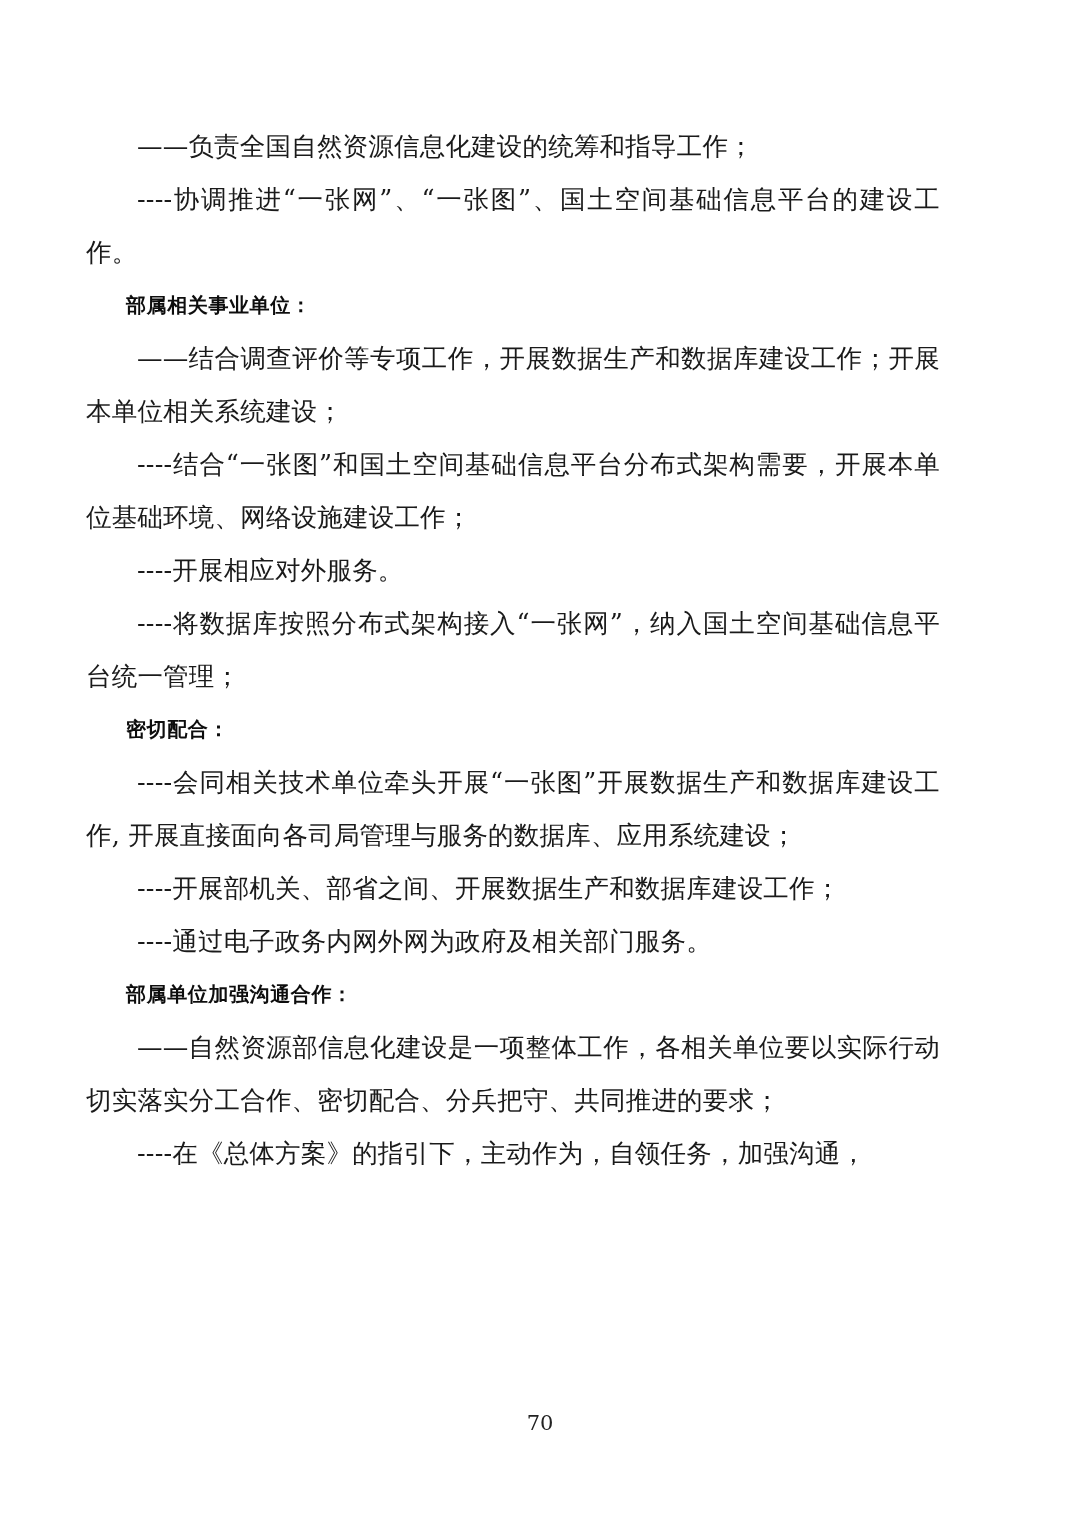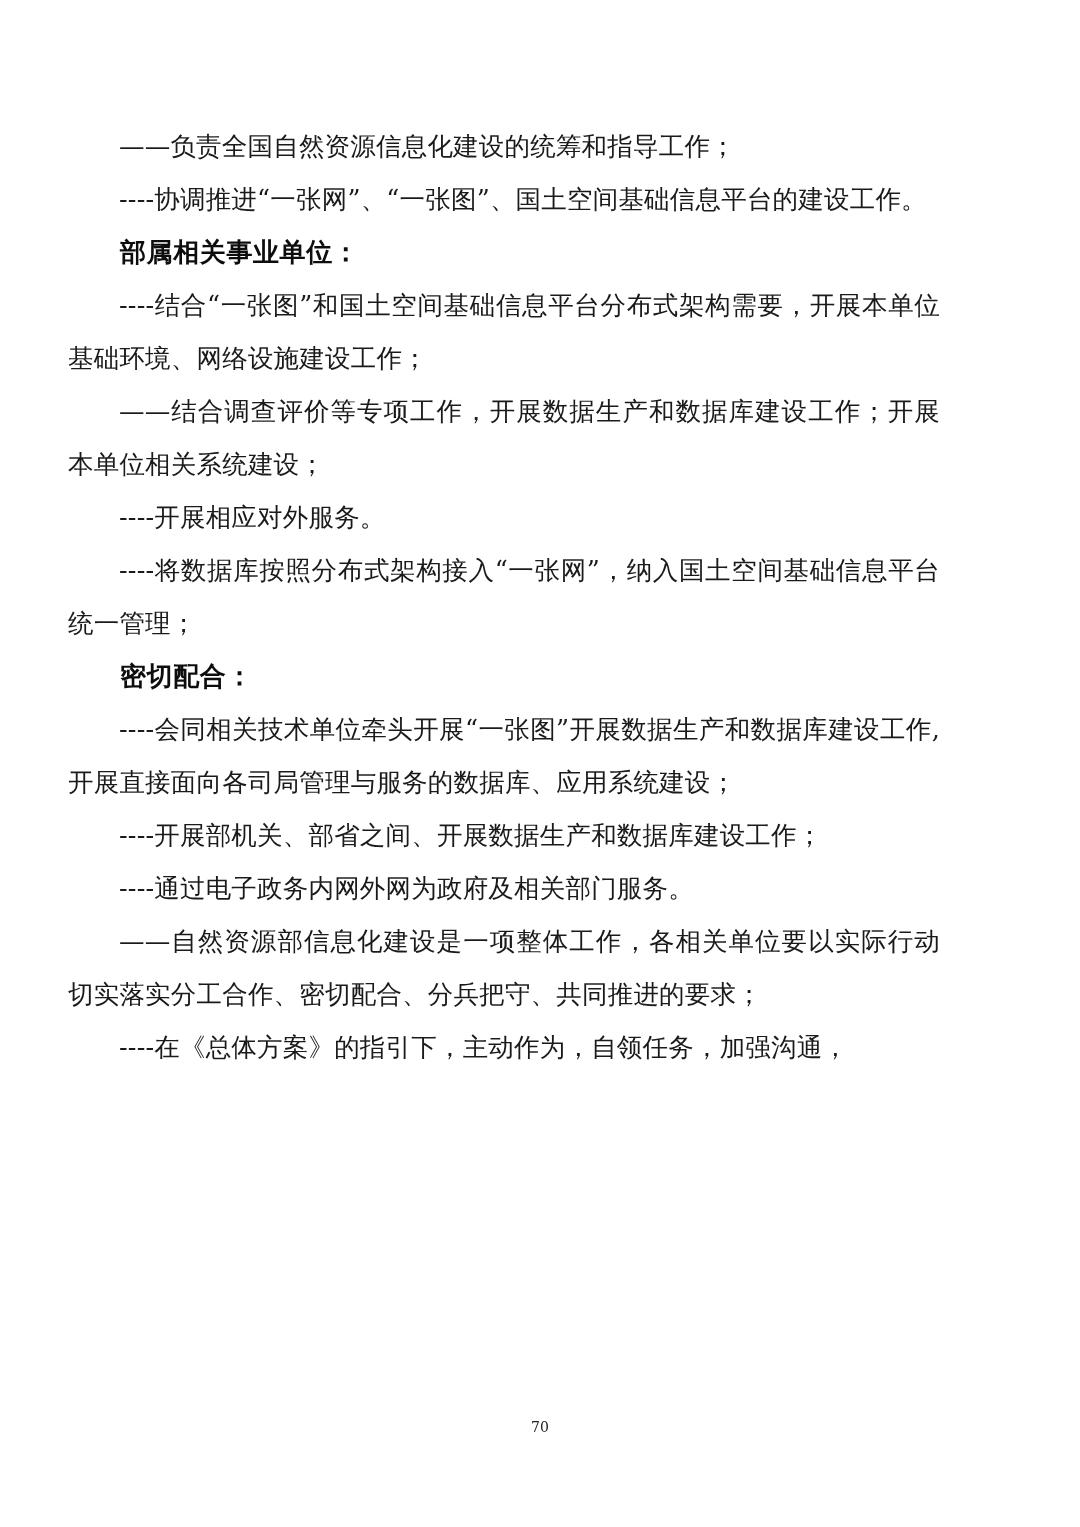--- a/index.html
+++ b/index.html
@@ -13,66 +13,67 @@
     font-family: "DejaVu Serif", "Liberation Serif", serif;
     color: #111111;
     position: relative;
     overflow: hidden;
   }
   .page {
     position: relative;
     width: 1080px;
     height: 1527px;
     box-sizing: border-box;
-    padding: 120px 140px 0 68px;
+    padding: 120px 140px 0 86px;
   }
   .body-text {
     font-size: 25.5px;
     line-height: 53px;
     text-align: justify;
     letter-spacing: 0.2px;
     color: #1a1a1a;
   }
   .para {
     margin: 0;
     text-indent: 2em;
   }
   .heading {
     margin: 0;
     text-indent: 2em;
     font-weight: bold;
-    font-size: 26px;
+    font-size: 20px;
     line-height: 53px;
     letter-spacing: 0.6px;
     color: #0d0d0d;
   }
   .page-number {
     position: absolute;
     left: 0;
     right: 0;
     bottom: 92px;
     text-align: center;
-    font-size: 14px;
+    font-size: 21px;
     color: #222222;
     font-family: "DejaVu Serif", "Liberation Serif", serif;
   }
 </style>
 </head>
 <body>
 
 <div class="page">
   <div class="body-text" id="content">
       <p class="para">——负责全国自然资源信息化建设的统筹和指导工作；</p>
       <p class="para">----协调推进“一张网”、“一张图”、国土空间基础信息平台的建设工作。</p>
       <p class="heading">部属相关事业单位：</p>
+      <p class="para">——结合调查评价等专项工作，开展数据生产和数据库建设工作；开展本单位相关系统建设；</p>
       <p class="para">----结合“一张图”和国土空间基础信息平台分布式架构需要，开展本单位基础环境、网络设施建设工作；</p>
-      <p class="para">——结合调查评价等专项工作，开展数据生产和数据库建设工作；开展本单位相关系统建设；</p>
       <p class="para">----开展相应对外服务。</p>
       <p class="para">----将数据库按照分布式架构接入“一张网”，纳入国土空间基础信息平台统一管理；</p>
       <p class="heading">密切配合：</p>
       <p class="para">----会同相关技术单位牵头开展“一张图”开展数据生产和数据库建设工作, 开展直接面向各司局管理与服务的数据库、应用系统建设；</p>
       <p class="para">----开展部机关、部省之间、开展数据生产和数据库建设工作；</p>
       <p class="para">----通过电子政务内网外网为政府及相关部门服务。</p>
+      <p class="heading">部属单位加强沟通合作：</p>
       <p class="para">——自然资源部信息化建设是一项整体工作，各相关单位要以实际行动切实落实分工合作、密切配合、分兵把守、共同推进的要求；</p>
       <p class="para">----在《总体方案》的指引下，主动作为，自领任务，加强沟通，</p>
     </div>
   <div class="page-number">70</div>
 </div>
 
 </body></html>

